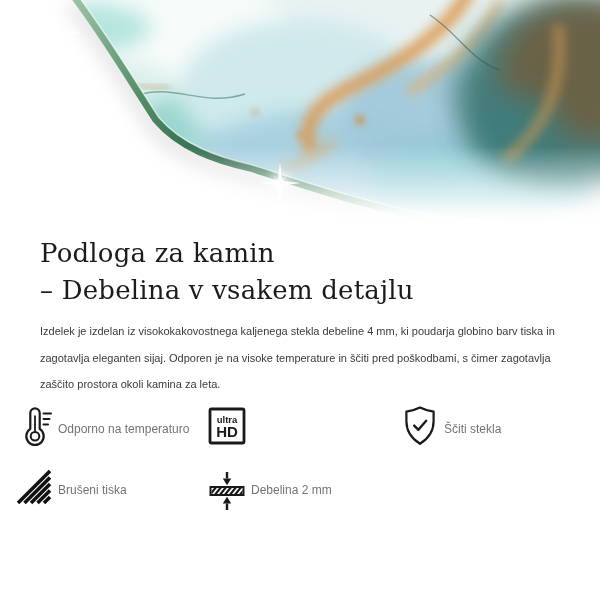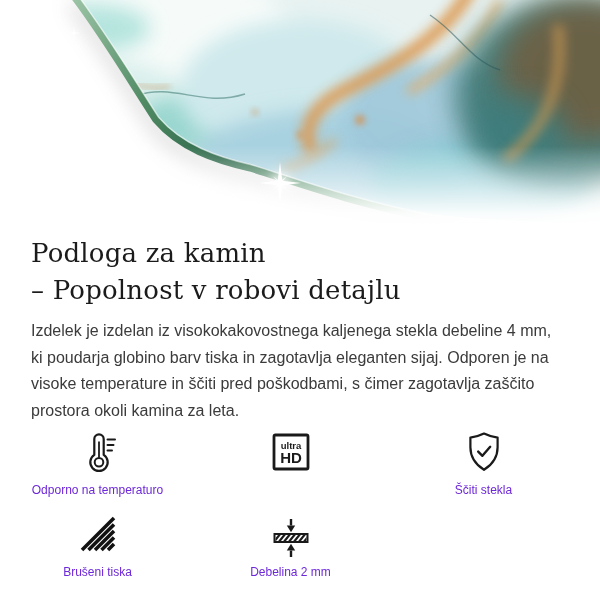--- a/index.html
+++ b/index.html
@@ -2,37 +2,37 @@
 <html><head>
 <meta charset="utf-8">
 <style>
   html,body{margin:0;padding:0;}
   body{
     width:600px;height:600px;background:#ffffff;overflow:hidden;
     font-family:"Liberation Sans",sans-serif;color:#1c1c1c;
   }
   .hero{position:relative;width:600px;height:232px;background:#fff;}
   .hero svg{display:block;}
-  .content{padding:0 31px;}
+  .content{padding:0 40px;}
   .title{
     font-family:"DejaVu Serif",serif;font-weight:400;
     font-size:26px;line-height:37px;color:#1b1b1b;margin:3px 0 0;letter-spacing:.2px;
   }
   .desc{
-    font-size:16px;line-height:26.5px;color:#3b3b3b;
+    font-size:11px;line-height:26.5px;color:#3b3b3b;
     margin:9px 0 0;max-width:530px;
   }
   .features{
     margin:4px 0 0 -30px;width:579px;
     display:grid;grid-template-columns:repeat(3,193px);row-gap:13px;
   }
-  .feature{display:flex;flex-direction:column;align-items:center;}
+  .feature{display:flex;flex-direction:row;align-items:center;}
   .f-icon{width:48px;height:48px;}
   .f-icon text{font-family:"Liberation Sans",sans-serif;font-weight:700;fill:#1a1a1a;}
-  .f-label{margin-top:7px;font-size:12px;color:#6d28d9;white-space:nowrap;}
+  .f-label{margin-top:7px;font-size:12px;color:#737373;white-space:nowrap;}
 </style>
 </head>
 <body>
 
 <div class="hero">
   <svg width="600" height="232" viewBox="0 0 600 232">
     <defs>
       <filter id="b3" x="-60%" y="-60%" width="220%" height="220%">
           <feGaussianBlur stdDeviation="3"></feGaussianBlur>
         </filter>
@@ -107,21 +107,21 @@
     </g>
     <g transform="translate(74,33) scale(0.35)">
       <path d="M0,-21 L2.3,-2.3 L21,0 L2.3,2.3 L0,21 L-2.3,2.3 L-21,0 L-2.3,-2.3 Z" fill="#ffffff" opacity="0.9"></path>
     </g>
   </svg>
 </div>
 
 <div class="content">
   <h1 class="title">
     <span>Podloga za kamin</span><br>
-    <span>– Popolnost v robovi detajlu</span>
+    <span>– Debelina v vsakem detajlu</span>
   </h1>
 
   <p class="desc">Izdelek je izdelan iz visokokakovostnega kaljenega stekla debeline 4 mm, ki poudarja globino barv tiska in zagotavlja eleganten sijaj. Odporen je na visoke temperature in ščiti pred poškodbami, s čimer zagotavlja zaščito prostora okoli kamina za leta.</p>
 
   <div class="features">
 
     <div class="feature">
       <svg class="f-icon" viewBox="0 0 48 48">
         <g fill="none" stroke="#1a1a1a" stroke-width="2.2" stroke-linejoin="round">
           <path d="M20.3,26.9 A8.7,8.7 0 1 0 29.7,26.9 L29.7,11 A4.7,4.7 0 0 0 20.3,11 Z"></path>

